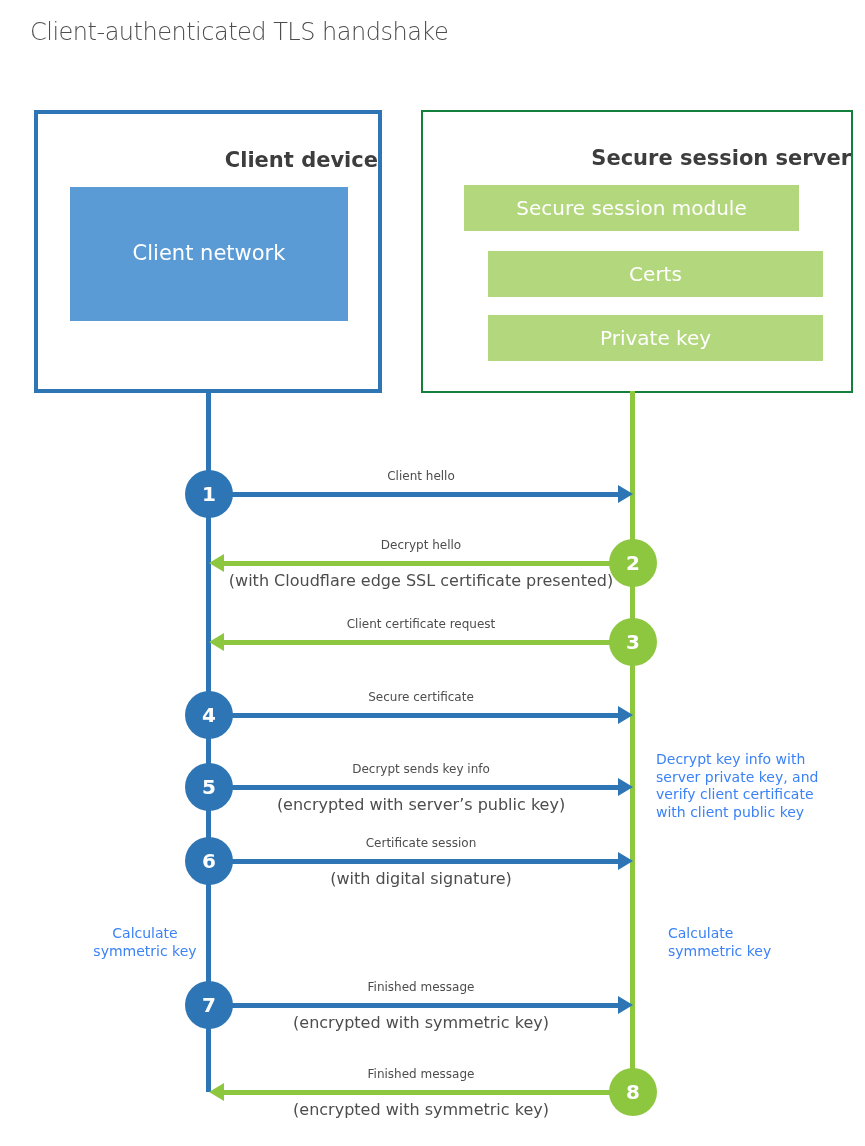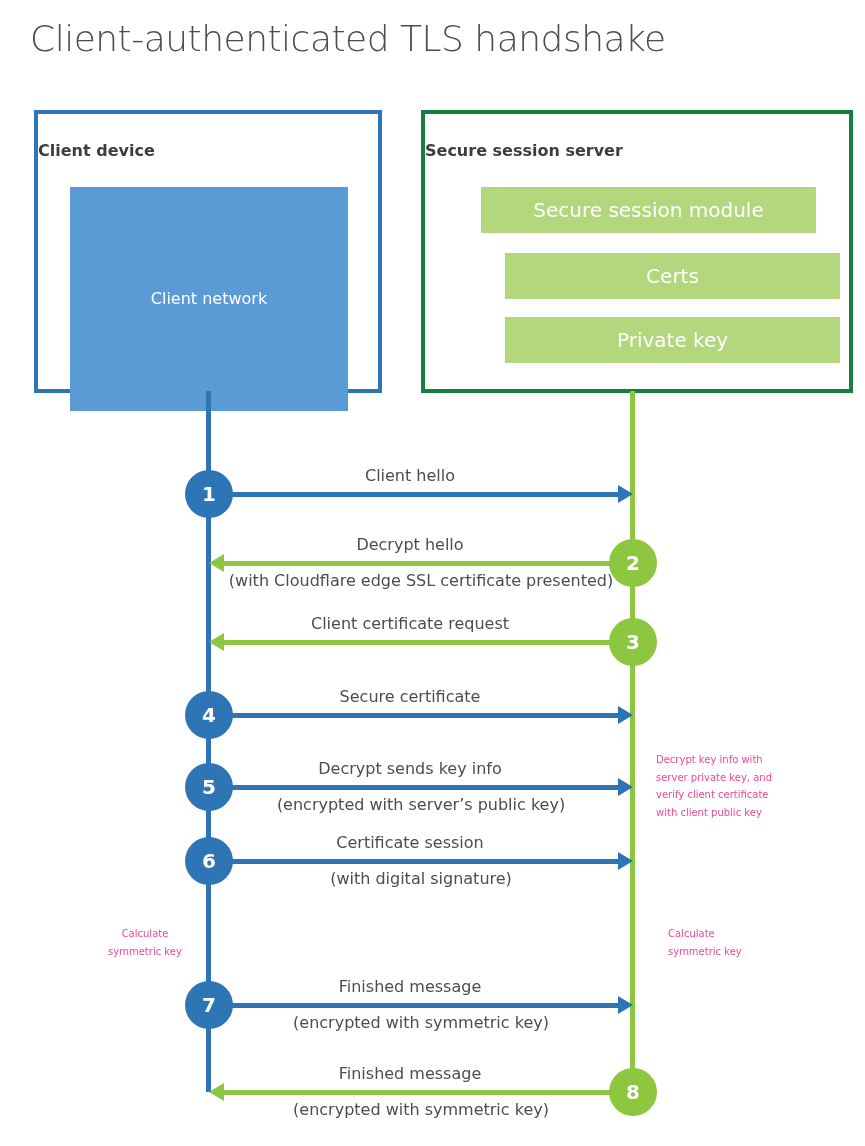--- a/index.html
+++ b/index.html
@@ -2,35 +2,35 @@
 <html><head>
 <meta charset="utf-8">
 <style>
   html,body{margin:0;padding:0;background:#fff;}
   .canvas{
     position:relative;width:865px;height:1146px;background:#ffffff;
     font-family:"DejaVu Sans","Liberation Sans",sans-serif;overflow:hidden;
   }
   .page-title{
     position:absolute;left:30px;top:18px;margin:0;
-    font-size:36px;font-weight:300;color:#4d4d4d;letter-spacing:-0.5px;
+    font-size:24px;font-weight:300;color:#4d4d4d;letter-spacing:-0.5px;
   }
   
   .box{position:absolute;top:110px;height:283px;box-sizing:border-box;background:#fff;}
   .client-box{left:34px;width:348px;border:4px solid #2e75b5;}
-  .server-box{left:421px;width:432px;border:4px solid #15803d;}
-  .box-title{margin-top:27px;text-align:left;font-size:16px;font-weight:bold;color:#3d3d3d;}
+  .server-box{left:421px;width:432px;border:2px solid #15803d;}
+  .box-title{margin-top:34px;text-align:right;font-size:21px;font-weight:bold;color:#3d3d3d;}
   .app-box{
-    position:absolute;left:32px;top:73px;width:278px;height:224px;background:#5b9bd5;
+    position:absolute;left:32px;top:73px;width:278px;height:134px;background:#5b9bd5;
     display:flex;align-items:center;justify-content:center;text-align:center;
-    color:#fff;font-size:16px;line-height:1.4;
+    color:#fff;font-size:21px;line-height:1.4;
   }
   .app-box span{display:block;}
   .bar{
-    position:absolute;left:56px;width:335px;height:46px;background:#b3d77d;
+    position:absolute;left:41px;width:335px;height:46px;background:#b3d77d;
     color:#fff;font-size:20px;text-align:center;line-height:46px;
   }
   .bar-1{top:73px;} .bar-2{top:139px;margin-left:24px;} .bar-3{top:203px;margin-left:24px;}
   
   .vline{position:absolute;width:5px;}
   .vline-blue{left:206px;top:391px;height:701px;background:#2e75b5;}
   .vline-green{left:630px;top:391px;height:678px;background:#8dc63f;}
   
   .step{position:absolute;left:0;width:865px;height:0;}
   .arrow-line{position:absolute;height:5px;top:-2px;}
@@ -41,29 +41,29 @@
   .arrowhead{position:absolute;width:0;height:0;top:-9px;border-top:9px solid transparent;border-bottom:9px solid transparent;}
   .dir-right .arrowhead{left:618px;border-left:15px solid #2e75b5;}
   .dir-left  .arrowhead{left:209px;border-right:15px solid #8dc63f;}
   .circle{
     position:absolute;top:-24px;width:48px;height:48px;border-radius:50%;
     color:#fff;font-size:20px;font-weight:bold;text-align:center;line-height:48px;
   }
   .c-blue  .circle{left:185px;background:#2e75b5;}
   .c-green .circle{left:609px;background:#8dc63f;}
   .step-label{
-    position:absolute;left:198px;width:424px;top:-28px;
-    text-align:center;font-size:16px;color:#4d4d4d;line-height:20px;
+    position:absolute;left:209px;width:424px;top:-28px;
+    text-align:center;font-size:12px;color:#4d4d4d;line-height:20px;
   }
   .step-sublabel{
     position:absolute;left:209px;width:424px;top:9px;
     text-align:center;font-size:16px;color:#4d4d4d;line-height:17px;
   }
   
-  .note{position:absolute;font-size:10px;color:#ec4899;line-height:17.5px;}
+  .note{position:absolute;font-size:14px;color:#3b82f6;line-height:17.5px;}
   .note span{display:block;}
   .note-decrypt{left:656px;top:751px;width:190px;text-align:left;}
   .note-calc-left{left:75px;top:925px;width:140px;text-align:center;}
   .note-calc-right{left:668px;top:925px;width:140px;text-align:left;}
 </style>
 </head>
 <body>
 
 <div class="canvas">
 

